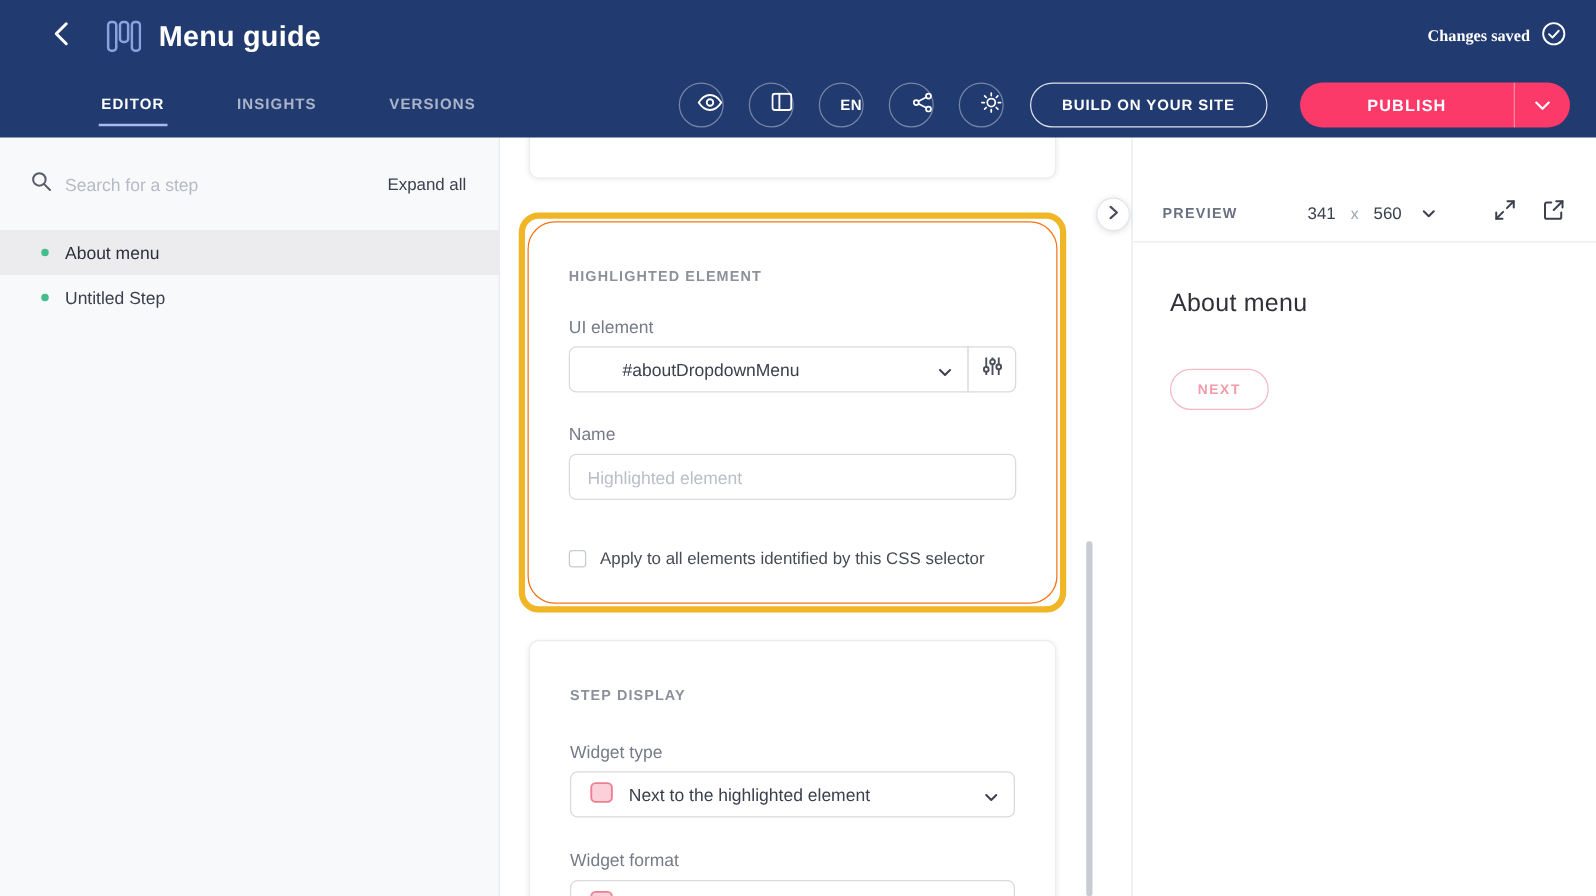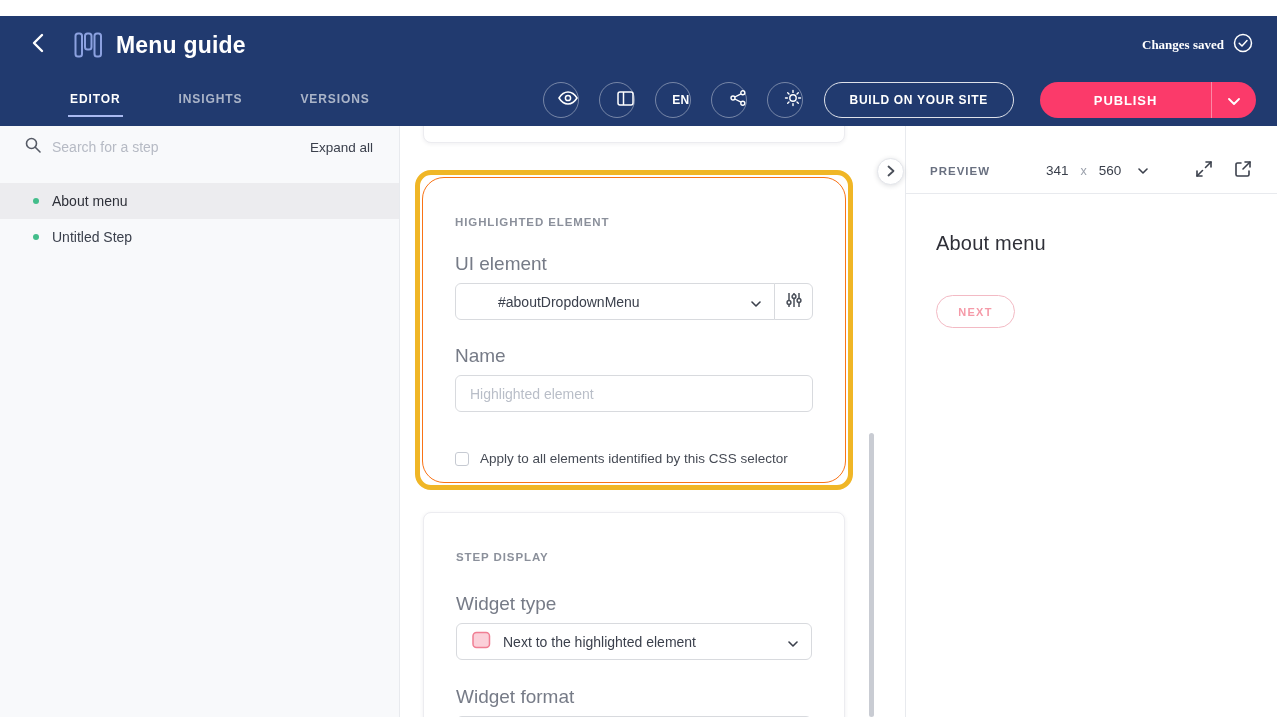--- a/index.html
+++ b/index.html
@@ -1,21 +1,21 @@
 <!DOCTYPE html>
 <html><head>
 <meta charset="utf-8">
 <style>
   * { margin:0; padding:0; box-sizing:border-box; }
   html,body { width:1277px; height:717px; overflow:hidden; background:#fff;
               font-family:"Liberation Sans", sans-serif; }
   .app { position:relative; width:1277px; height:717px; overflow:hidden; }
 
   
-  .topbar { position:absolute; top:16px; left:0; right:0; height:110px; background:#213a6f; color:#fff; z-index:6; }
+  .topbar { position:absolute; top:0; left:0; right:0; height:110px; background:#213a6f; color:#fff; z-index:6;padding-left:11px; }
   .topbar-row1 { display:flex; align-items:center; height:58px; padding:0 24px; }
   .back-btn { width:26px; height:26px; display:flex; align-items:center; justify-content:center; cursor:pointer; }
   .logo { margin-left:24px; display:flex; align-items:center; }
   .app-title { margin-left:14px; font-size:23px; font-weight:700; letter-spacing:0.2px; }
   .changes-saved { margin-left:auto; display:flex; align-items:center; gap:9px; font-size:13px; font-weight:700;font-family:Liberation Serif, serif; }
   .topbar-row2 { display:flex; align-items:center; height:52px; padding:0 21px 0 70px; }
   .tabs { display:flex; gap:58px; }
   .tab { font-size:12px; font-weight:700; letter-spacing:0.9px; color:rgba(255,255,255,0.62); cursor:pointer; position:relative; padding-bottom:2px; }
   .tab.active { color:#fff; }
   .tab.active::after { content:""; position:absolute; left:-2px; right:-2px; bottom:-9px; height:2px; background:#a9b9f0; }
@@ -39,21 +39,21 @@
   .step-row.selected { background:#ececef; color:#2e3039; }
   .step-dot { width:6px; height:6px; border-radius:50%; background:#43bd8b; margin-right:13px; flex:none; }
 
   
   .main { position:absolute; top:110px; left:400px; width:505px; bottom:0; background:#fff; overflow:hidden; }
   .card { background:#fff; border:1px solid #ececf0; border-radius:8px; box-shadow:0 1px 4px rgba(31,35,51,0.07); }
   .card-partial { position:absolute; left:23px; top:-62px; width:422px; height:95px; }
   .hl-ring { position:absolute; left:15px; top:60px; width:438px; height:320px; border:5px solid #f0b626; border-radius:16px; padding:2px; background:transparent; }
   .hl-card { width:100%; height:100%; background:#fff; border:1px solid #f97316; border-radius:22px; padding:0 32px; overflow:hidden; }
   .section-label { font-size:11.5px; font-weight:700; letter-spacing:0.9px; color:#8b909b; }
-  .field-label { font-size:19px; color:#767b87; }
+  .field-label { font-size:14px; color:#767b87; }
   .select-row { display:flex; }
   .select { height:37px; border:1px solid #d8dade; border-radius:6px; background:#fff; display:flex; align-items:center; padding:0 13px 0 14px; font-size:14px; color:#3b404c; cursor:pointer; }
   .select .sel-text { flex:1; }
   .select-attached { flex:1; border-radius:6px 0 0 6px;padding-left:42px; }
   .sliders-btn { width:39px; height:37px; border:1px solid #d8dade; border-left:1px solid #d8dade; border-radius:0 6px 6px 0; margin-left:-1px; background:#fff; display:flex; align-items:center; justify-content:center; cursor:pointer; }
   .text-input { width:100%; height:37px; border:1px solid #d8dade; border-radius:6px; padding:0 14px; font-size:14px; color:#3b404c; outline:none; font-family:inherit; }
   .text-input::placeholder { color:#b9bec8; }
   .checkbox-row { display:flex; align-items:center; margin-top:39px; }
   .checkbox { width:14px; height:14px; border:1.5px solid #c6cad2; border-radius:3px; background:#fff; cursor:pointer; flex:none; }
   .checkbox-label { margin-left:11px; font-size:13.5px; color:#464b55; }

